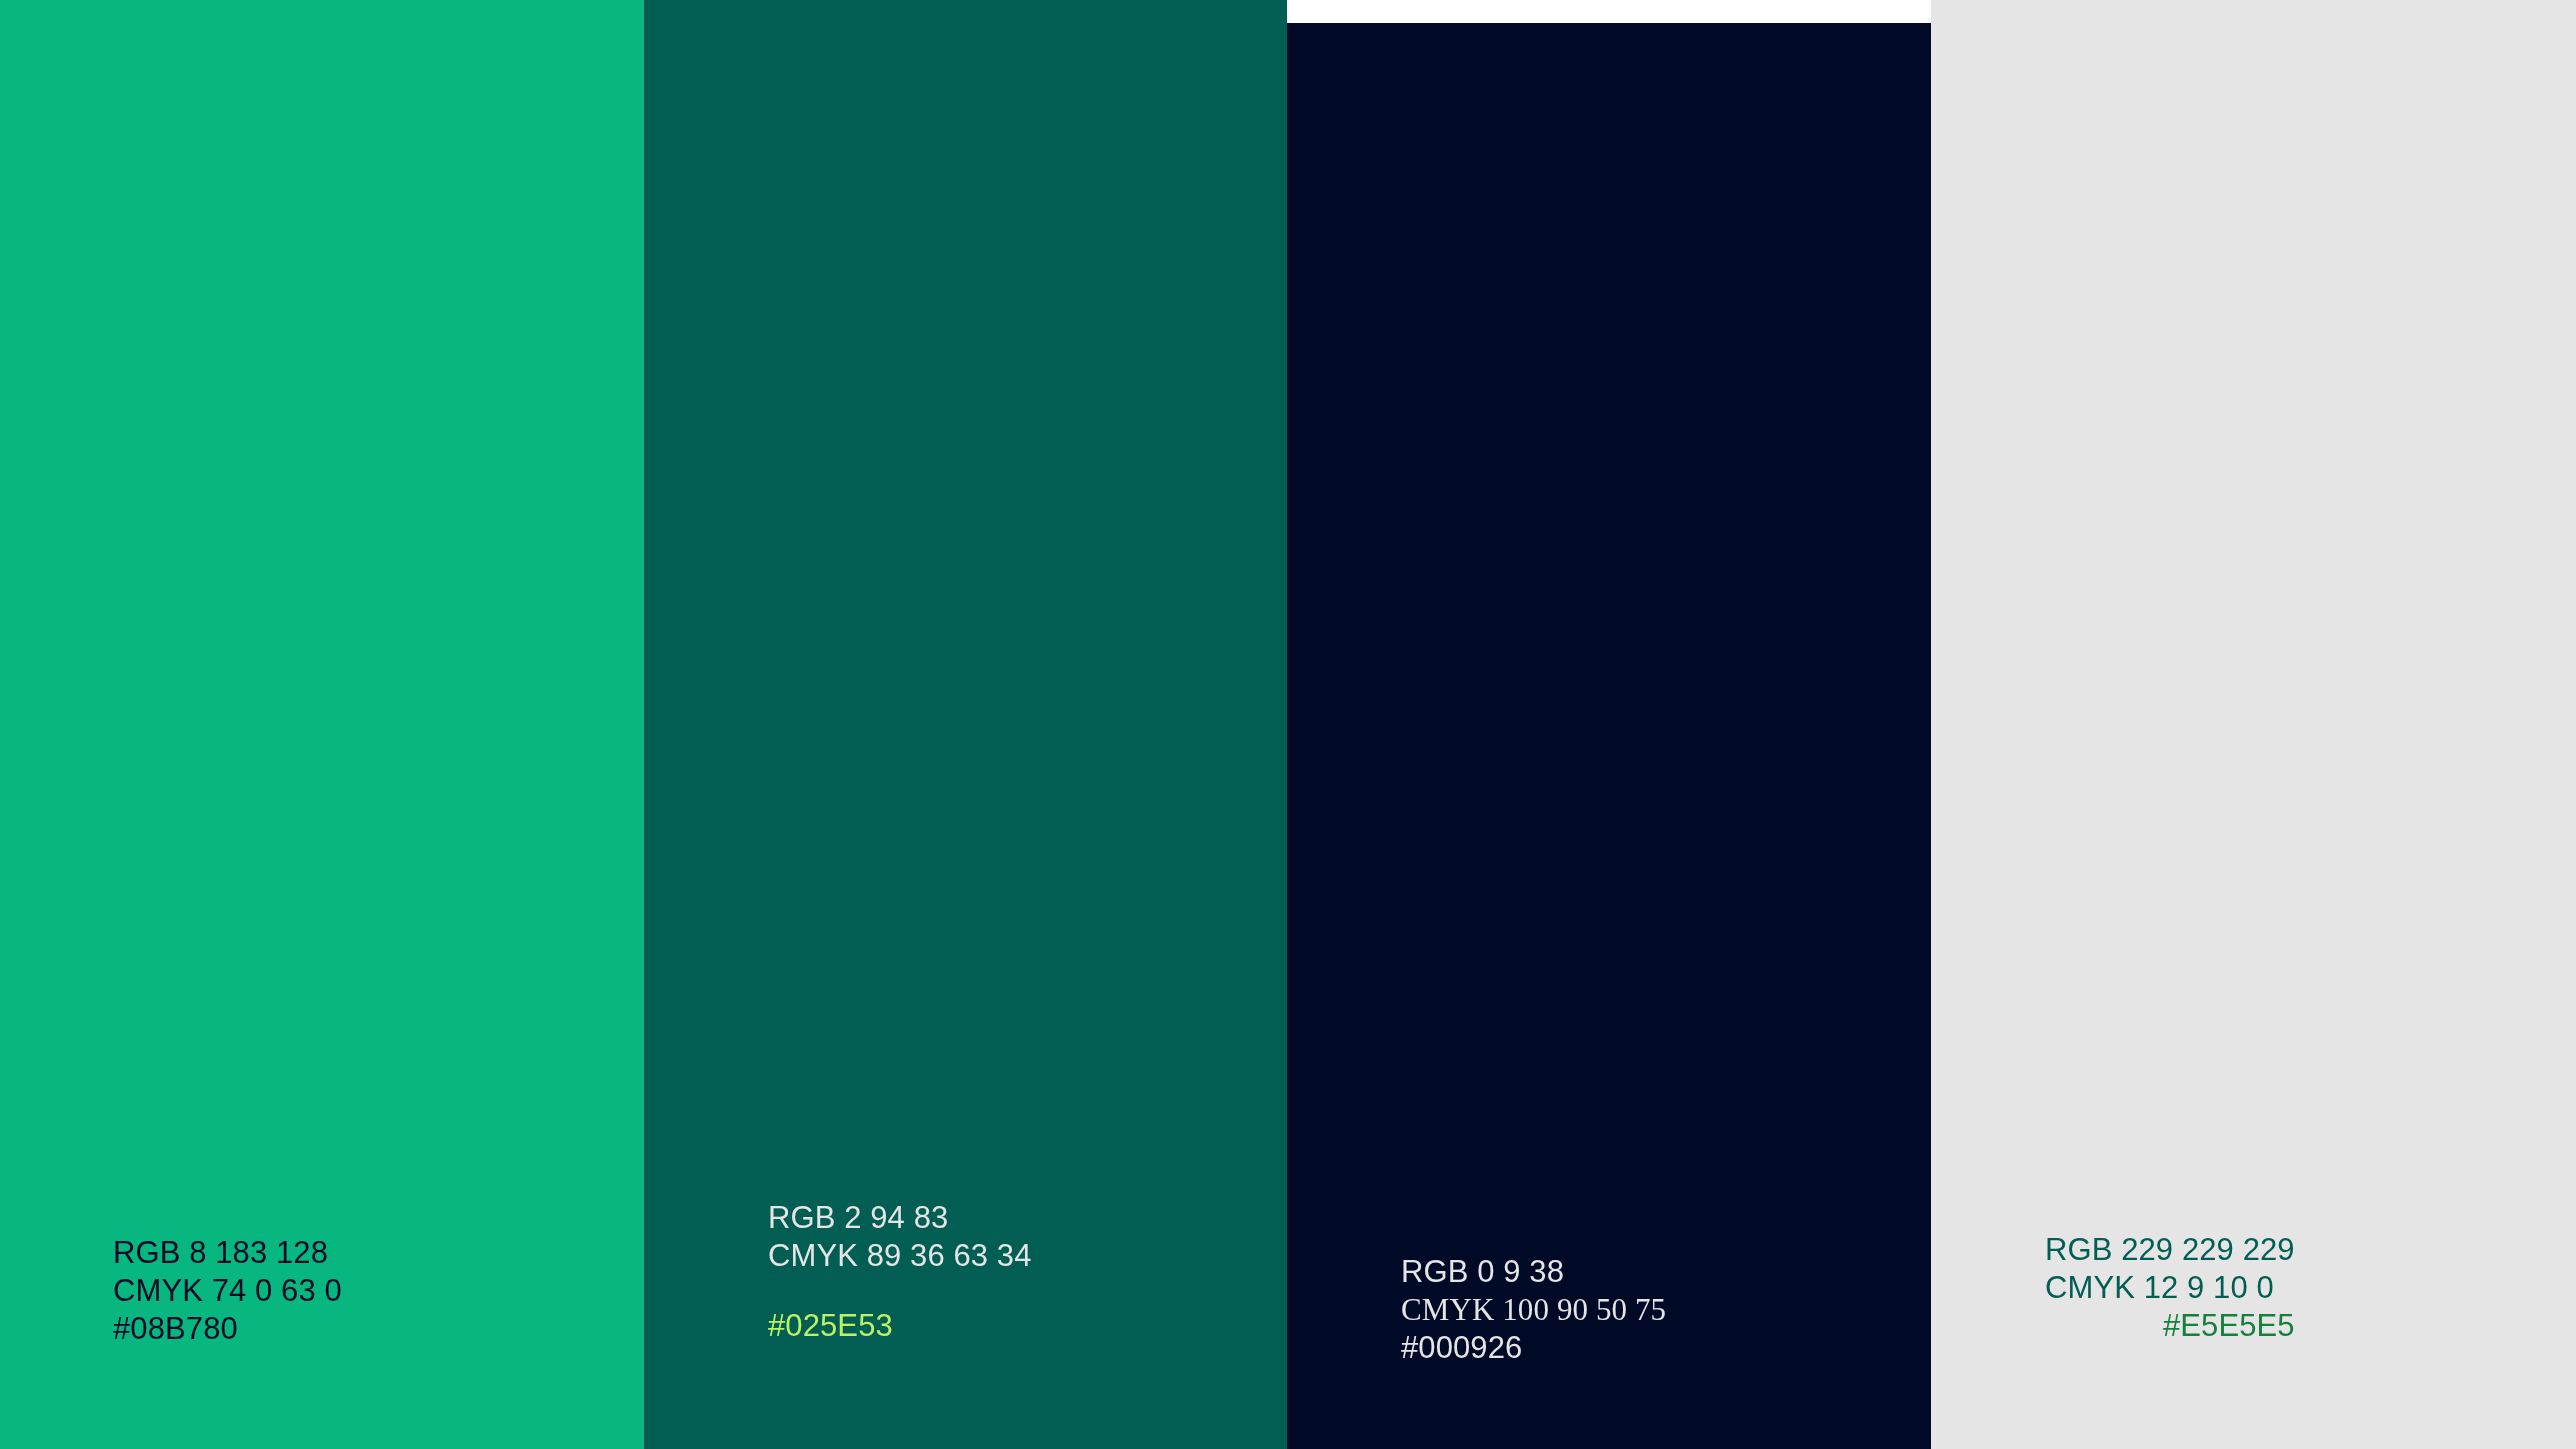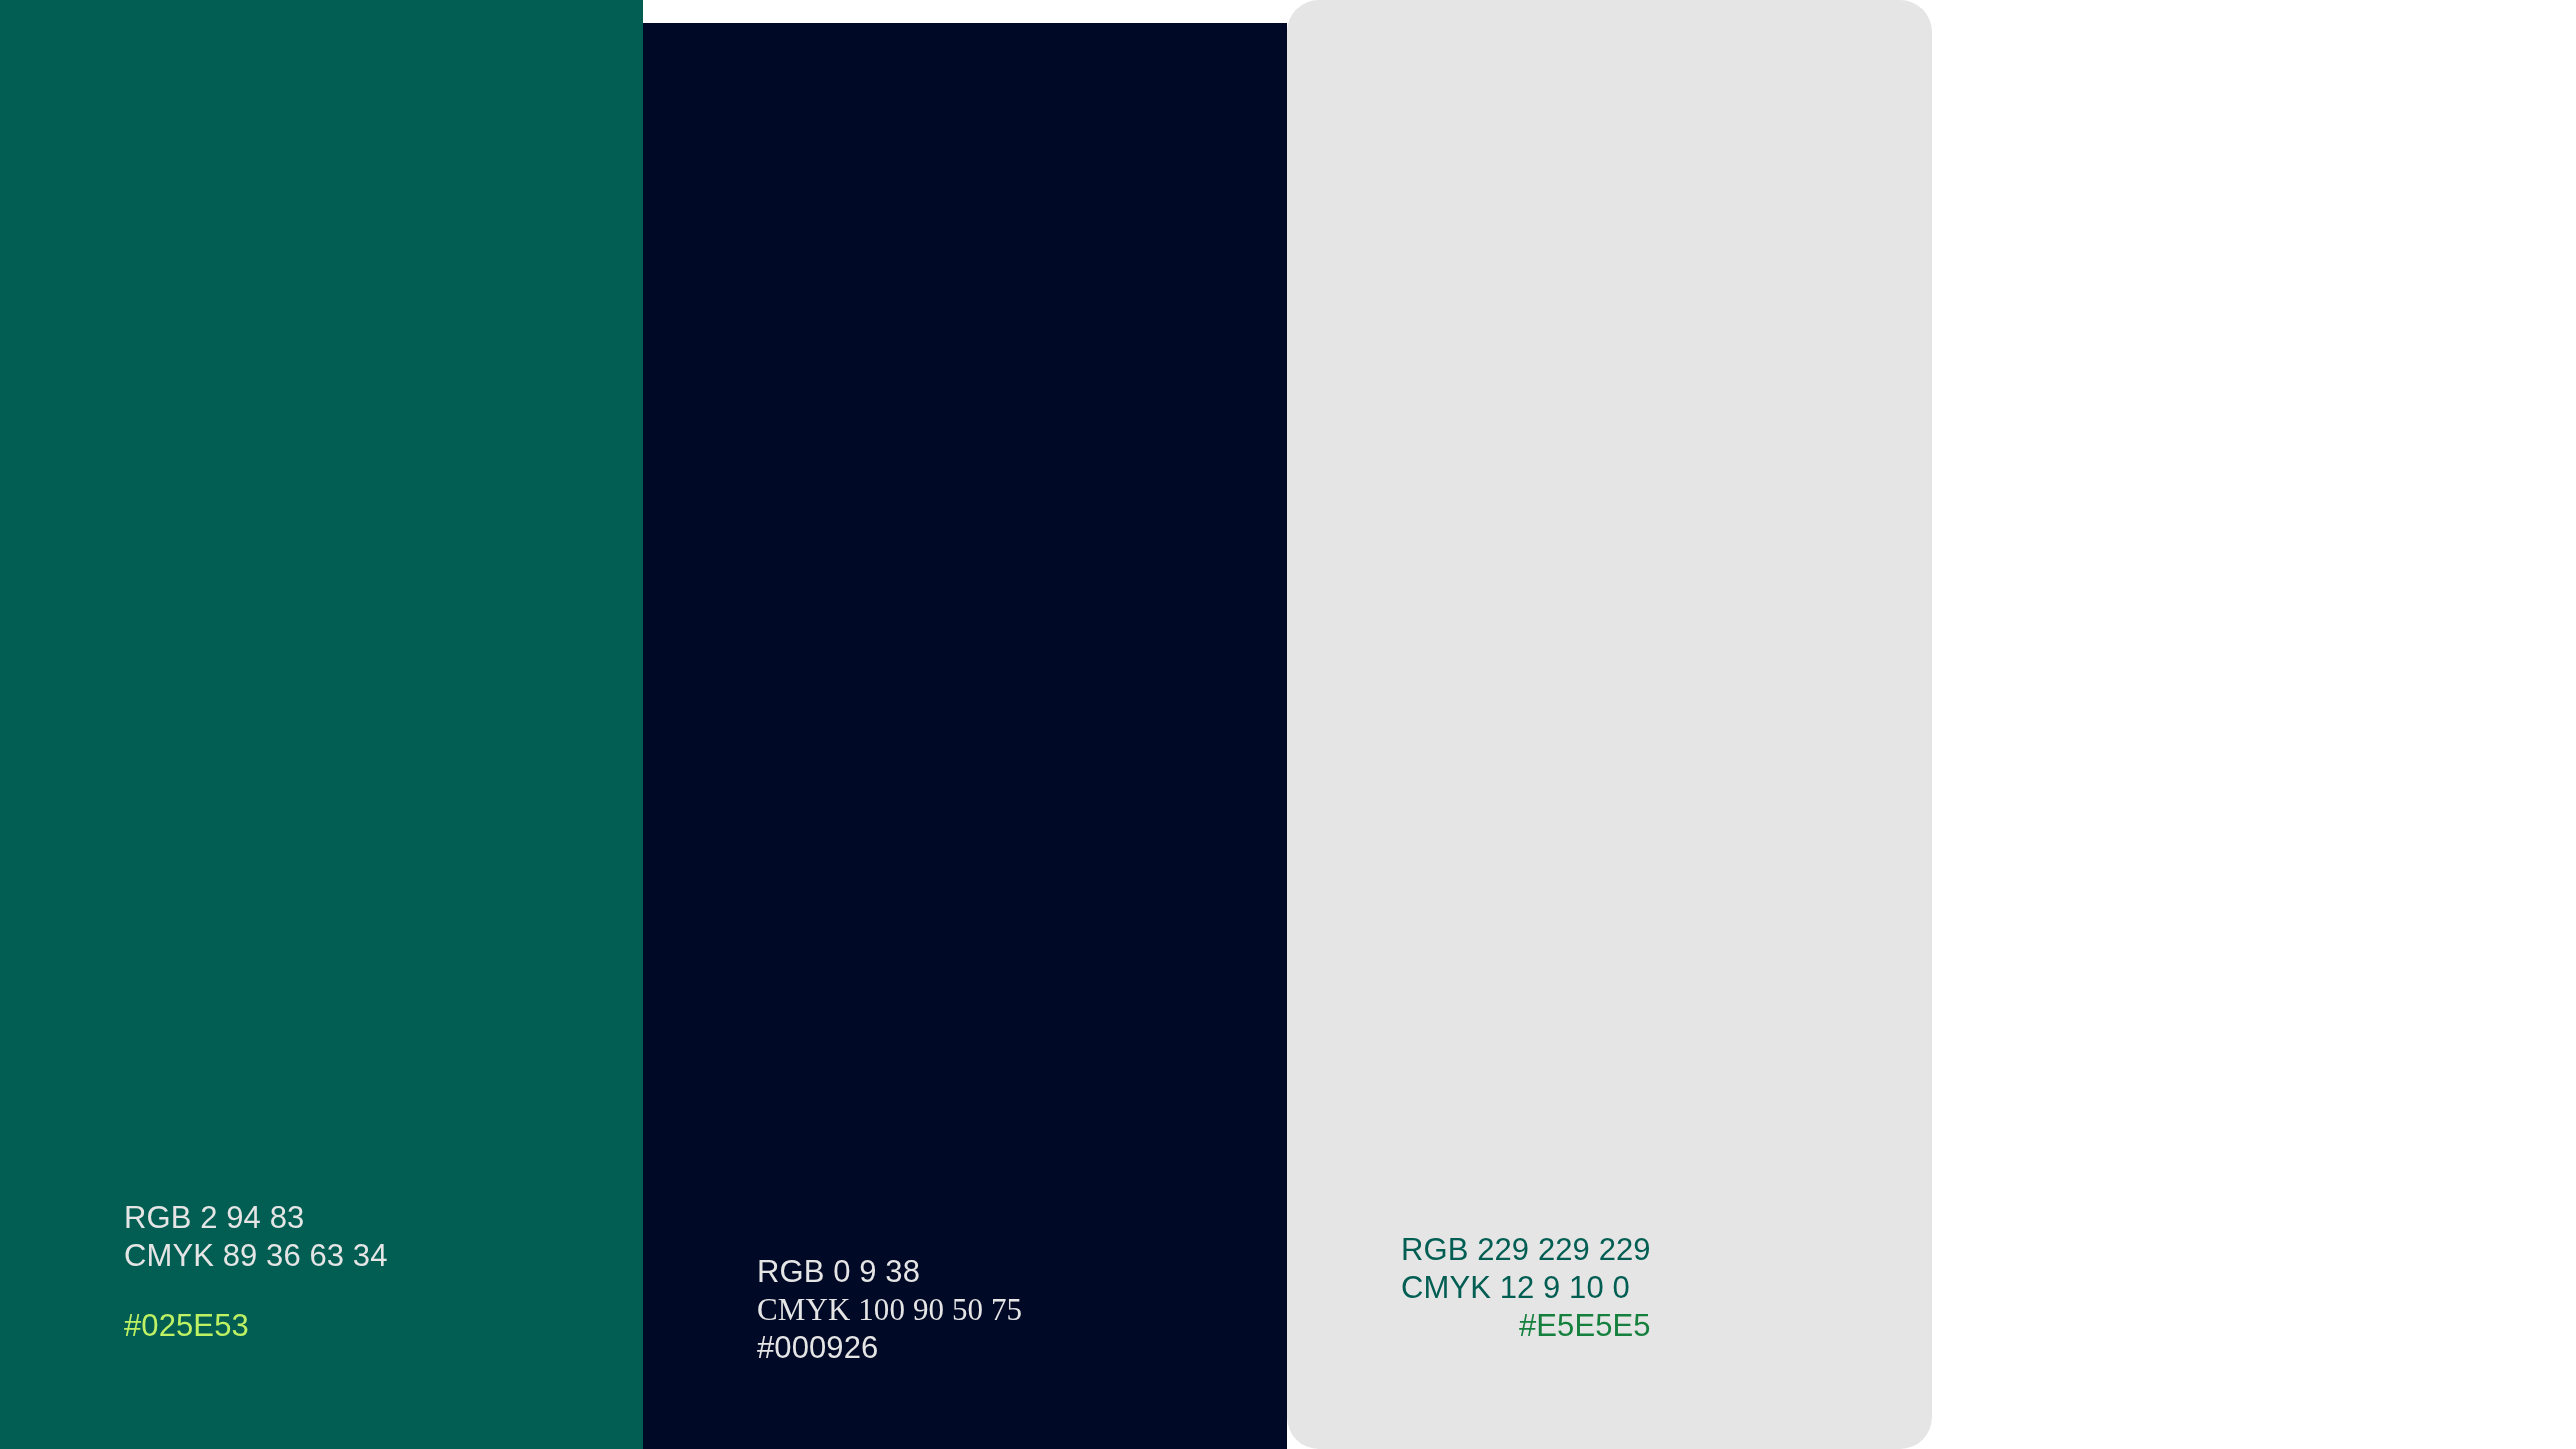--- a/index.html
+++ b/index.html
@@ -52,38 +52,45 @@
     font-weight: 400;
     letter-spacing: 0.1px;
     display: block;
   }
 </style>
 </head>
 <body>
 
 <div id="palette">
 
+  <div class="swatch swatch-1" style="background-color: rgb(8, 183, 128);">
+    <div class="swatch-info">
+      <span class="info-line" style="color: rgb(0, 9, 38);">RGB 8 183 128</span>
+      <span class="info-line" style="color: rgb(0, 9, 38);">CMYK 74 0 63 0</span>
+      <span class="info-line" style="color: rgb(0, 9, 38);">#08B780</span>
+    </div>
+  </div>
 
   <div class="swatch swatch-2" style="background-color: rgb(2, 94, 83);">
     <div class="swatch-info">
       <span class="info-line" style="color: rgb(229, 229, 229);">RGB 2 94 83</span>
       <span class="info-line" style="color: rgb(229, 229, 229);">CMYK 89 36 63 34</span>
       <span class="info-line" style="color: #bef264; margin-top: 32px;">#025E53</span>
     </div>
   </div>
 
   <div class="swatch swatch-3" style="background-color: rgb(0, 9, 38); margin-top: 23px;">
     <div class="swatch-info">
       <span class="info-line" style="color: rgb(229, 229, 229);">RGB 0 9 38</span>
       <span class="info-line" style="color: rgb(229, 229, 229); font-family: Liberation Serif, serif;">CMYK 100 90 50 75</span>
       <span class="info-line" style="color: rgb(229, 229, 229);">#000926</span>
     </div>
   </div>
 
-  <div class="swatch swatch-4" style="background-color: rgb(229, 229, 229); border-radius: 32px;">
+  <div class="swatch swatch-4" style="background-color: rgb(229, 229, 229);">
     <div class="swatch-info">
       <span class="info-line" style="color: rgb(2, 94, 83);">RGB 229 229 229</span>
       <span class="info-line" style="color: rgb(2, 94, 83);">CMYK 12 9 10 0</span>
       <span class="info-line" style="color: #15803d; text-align: right;">#E5E5E5</span>
     </div>
   </div>
 
 </div>
 
 

